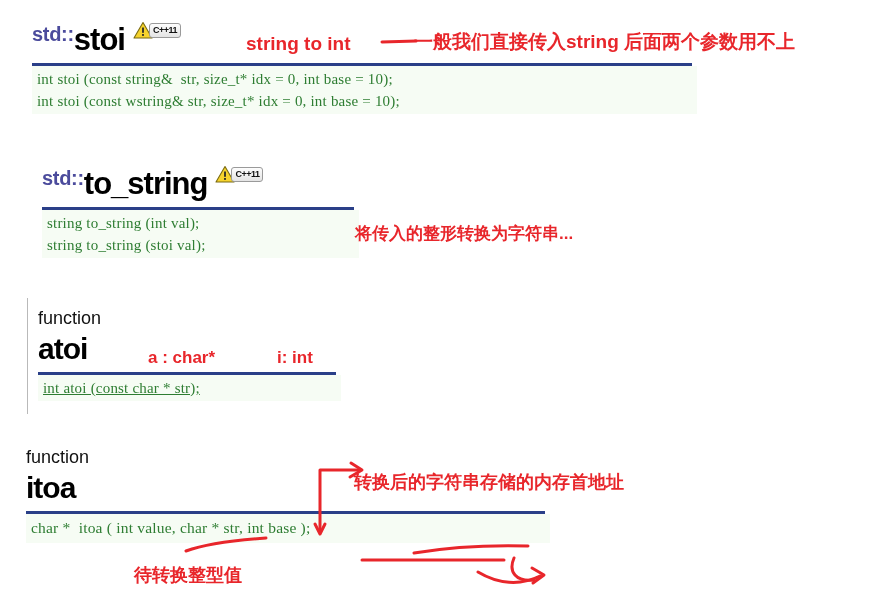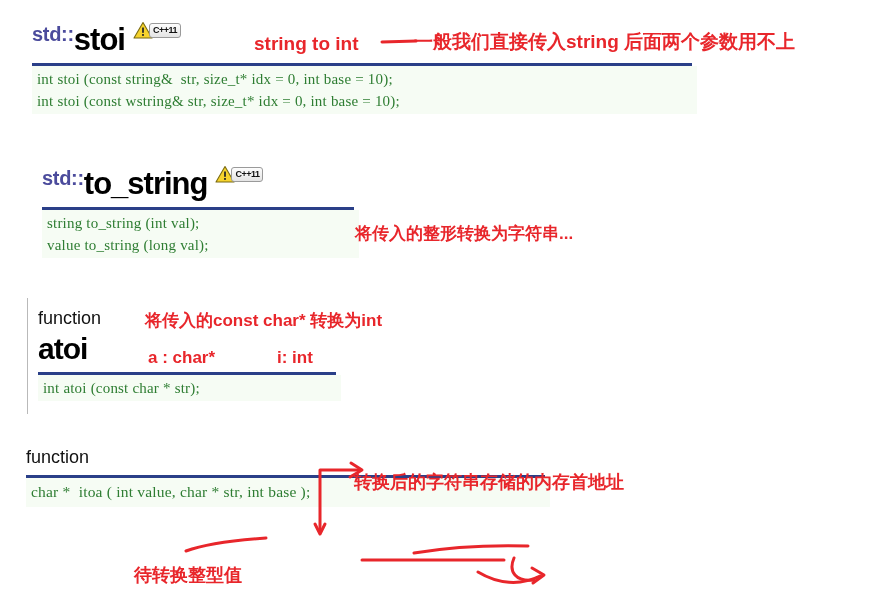--- a/index.html
+++ b/index.html
@@ -152,58 +152,58 @@
           <rect x="9.1" y="6.5" width="1.8" height="5.3" fill="#2a2a2a"></rect>
           <rect x="9.1" y="13" width="1.8" height="1.9" fill="#2a2a2a"></rect>
         </svg>
         <span class="cpp11-badge">C++11</span>
       </span>
     </div>
 
     <div class="rule" style="margin-top:5px; width:312px;"></div>
 
     <div class="code" style="width:312px; height:46px; padding:2px 0 0 5px;"><span>string to_string (int val);</span>
-<span>value to_string (long val);</span>
+<span>string to_string (stoi val);</span>
 </div>
   </div>
 
   <div class="left-gutter" style="left:27px; top:298px; height:116px;"></div>
 
   <div class="fn-block" style="left:38px; top:306px; width:298px;">
 
     <div class="fn-kind" style="font-size:18px; line-height:24px;">function</div>
 
     <div class="fn-name" style="font-size:30px; line-height:34px; margin-top:2px;">atoi</div>
 
     <div class="rule" style="margin-top:6px; width:298px;"></div>
 
-    <div class="code" style="width:298px; height:24px; padding:2px 0 0 5px;"><span>int atoi (const char * str);</span></div>
+    <div class="code" style="width:298px; height:24px; padding:2px 0 0 5px;text-decoration:underline;"><span>int atoi (const char * str);</span></div>
   </div>
 
   <div class="fn-block" style="left:26px; top:445px; width:519px;">
 
     <div class="fn-kind" style="font-size:18px; line-height:24px;">function</div>
 
+    <div class="fn-name" style="font-size:30px; line-height:34px; margin-top:2px;">itoa</div>
 
     <div class="rule" style="margin-top:6px; width:519px;"></div>
 
     <div class="code" style="width:519px; height:26px; padding:3px 0 0 5px; font-size:15.5px;"><span>char *  itoa ( int value, char * str, int base );</span></div>
   </div>
 
-  <div class="ann" style="left:246px; top:33px; font-size:19px;margin-left:8px;">string to int</div>
+  <div class="ann" style="left:246px; top:33px; font-size:19px;">string to int</div>
 
   <svg class="ann-svg" width="40" height="12" style="left:380px; top:36px;">
     <line x1="2" y1="6" x2="36" y2="5" stroke="#e8262b" stroke-width="3" stroke-linecap="round"></line>
   </svg>
 
   <div class="ann" style="left:414px; top:29px; font-size:19px;">一般我们直接传入string 后面两个参数用不上</div>
 
   <div class="ann" style="left:355px; top:222px; font-size:17px;">将传入的整形转换为字符串...</div>
 
-  <div class="ann" style="left:145px; top:309px; font-size:17px;">将传入的const char* 转换为int</div>
 
   <div class="ann" style="left:148px; top:348px; font-size:17px;">a : char*</div>
 
   <div class="ann" style="left:277px; top:348px; font-size:17px;">i: int</div>
 
   <svg class="ann-svg" width="120" height="90" style="left:298px; top:460px;">
     <path d="M22,72 L22,10 L62,10" fill="none" stroke="#e8262b" stroke-width="3" stroke-linecap="round" stroke-linejoin="round"></path>
     <path d="M53,3 L64,10 L52,17" fill="none" stroke="#e8262b" stroke-width="3" stroke-linecap="round" stroke-linejoin="round"></path>
     <path d="M17,64 L22,74 L27,64" fill="none" stroke="#e8262b" stroke-width="3" stroke-linecap="round" stroke-linejoin="round"></path>
   </svg>

